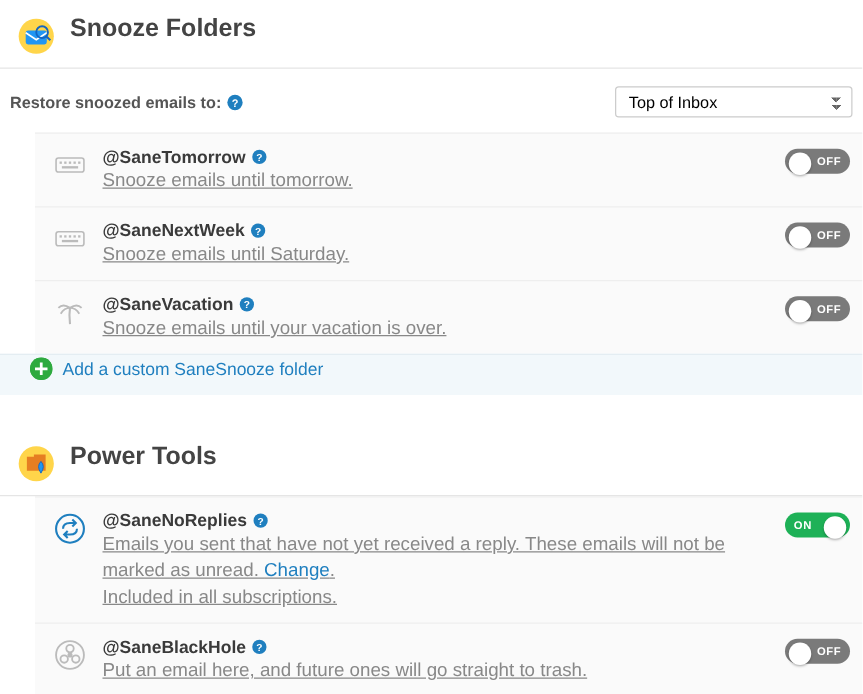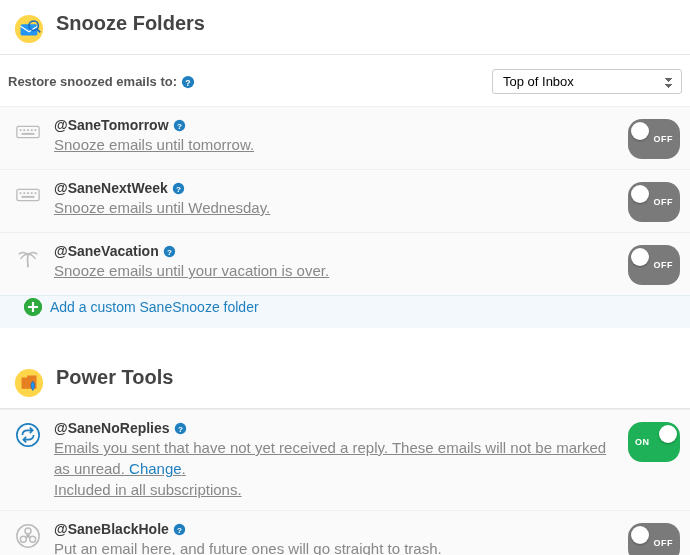--- a/index.html
+++ b/index.html
@@ -62,20 +62,21 @@
     background-repeat: no-repeat;
   }
   .folder-list { }
   .folder-row {
     display:flex;
     align-items:flex-start;
     padding: 10px 10px 10px 14px;
     border-top:1px solid #eee;
     background:#fafafa;
     gap:12px;
+    margin-left:28px;
   }
   .folder-row .row-icon {
     width:28px;height:28px;flex-shrink:0;
     display:flex;align-items:center;justify-content:center;
     margin-top:1px;
   }
   .folder-body { flex:1; }
   .folder-name {
     font-size:14px;
     font-weight:700;
@@ -84,21 +85,21 @@
   }
   .folder-desc {
     font-size:15px;
     color:#888;
     margin-top:1px;
     line-height:1.4;
     text-decoration:underline;
   }
   .folder-desc .link { color:#1f7fbf; cursor:pointer; }
   .toggle {
-    width:52px;height:40px;border-radius:14px;background:#7a7a7a;
+    width:52px;height:20px;border-radius:14px;background:#7a7a7a;
     position:relative;flex-shrink:0;margin-top:2px;
     display:flex;align-items:center;
     cursor:pointer;
   }
   .toggle .knob {
     width:18px;height:18px;border-radius:50%;background:#fff;
     position:absolute; top:3px; left:3px;
     box-shadow:0 1px 2px rgba(0,0,0,0.3);
   }
   .toggle .label {
@@ -213,21 +214,21 @@
     <div class="folder-body">
       <div class="folder-name">
         <span>@SaneNextWeek</span>
         <span class="help-icon">
             <svg viewBox="0 0 16 16" width="13" height="13">
               <circle cx="8" cy="8" r="7" fill="#1f7fbf"></circle>
               <text x="8" y="12" text-anchor="middle" font-size="10" font-weight="700" fill="#fff">?</text>
             </svg>
           </span>
       </div>
-      <div class="folder-desc">Snooze emails until Wednesday.</div>
+      <div class="folder-desc">Snooze emails until Saturday.</div>
     </div>
     <div class="toggle off">
       <span class="knob"></span>
         <span class="label">OFF</span>
     </div>
   </div>
 
   <div class="folder-row">
     <div class="row-icon">
       <svg viewBox="0 0 28 28" width="26" height="26">

